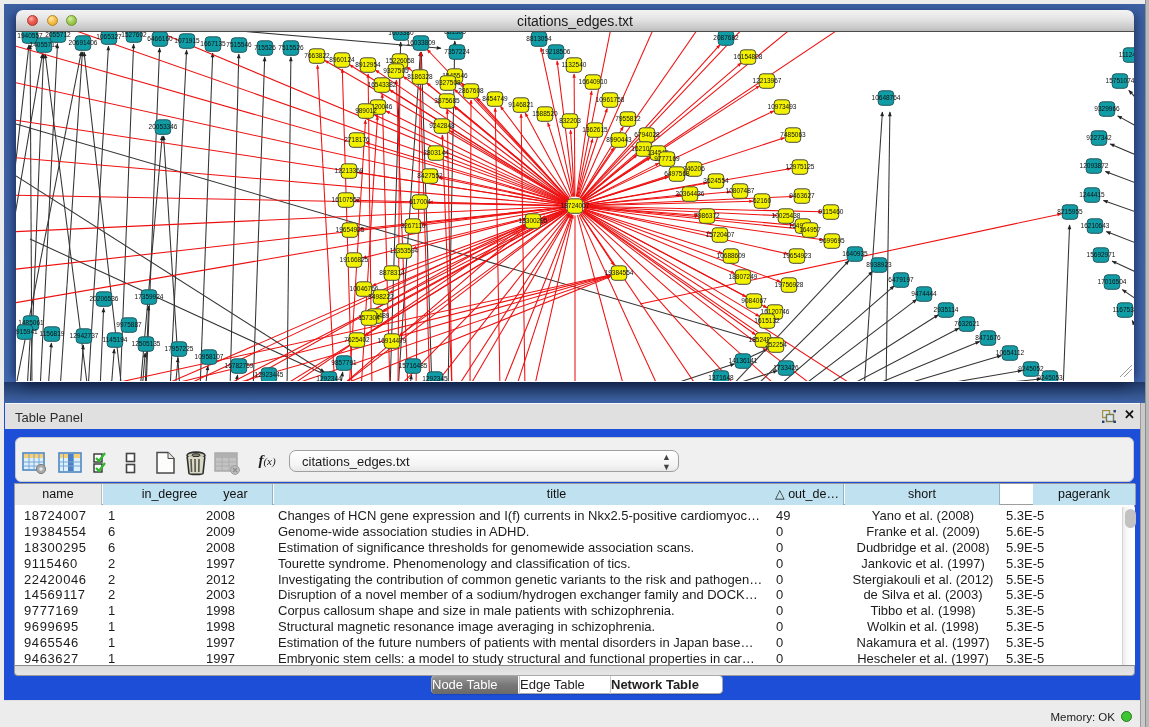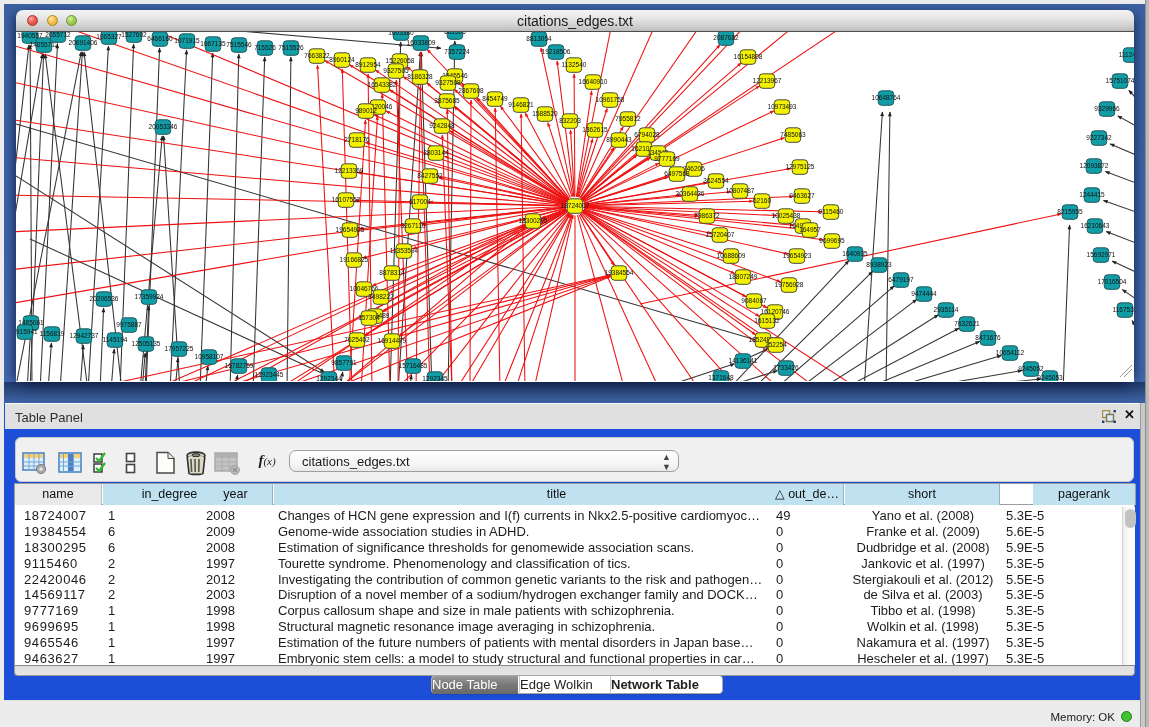--- a/index.html
+++ b/index.html
@@ -1042,21 +1042,21 @@
             <div class="c6">5.3E-5</div>
           </div>
       </div>
       <div id="vscroll">
           <div id="vthumb"></div>
         </div>
     </div>
     <div id="tfoot"></div>
     <div id="segs">
       <div class="seg" id="seg1">Node Table</div>
-      <div class="seg" id="seg2">Edge Wolkin</div>
+      <div class="seg" id="seg2">Edge Table</div>
       <div class="seg" id="seg3">Network Table</div>
     </div>
     <div id="status">
       <div id="mem">Memory: OK</div>
       <div id="memdot"></div>
     </div>
   </div>
   <div id="topstrip"></div>
   <div id="leftstrip"></div>
   <div id="rightstrip"></div>

